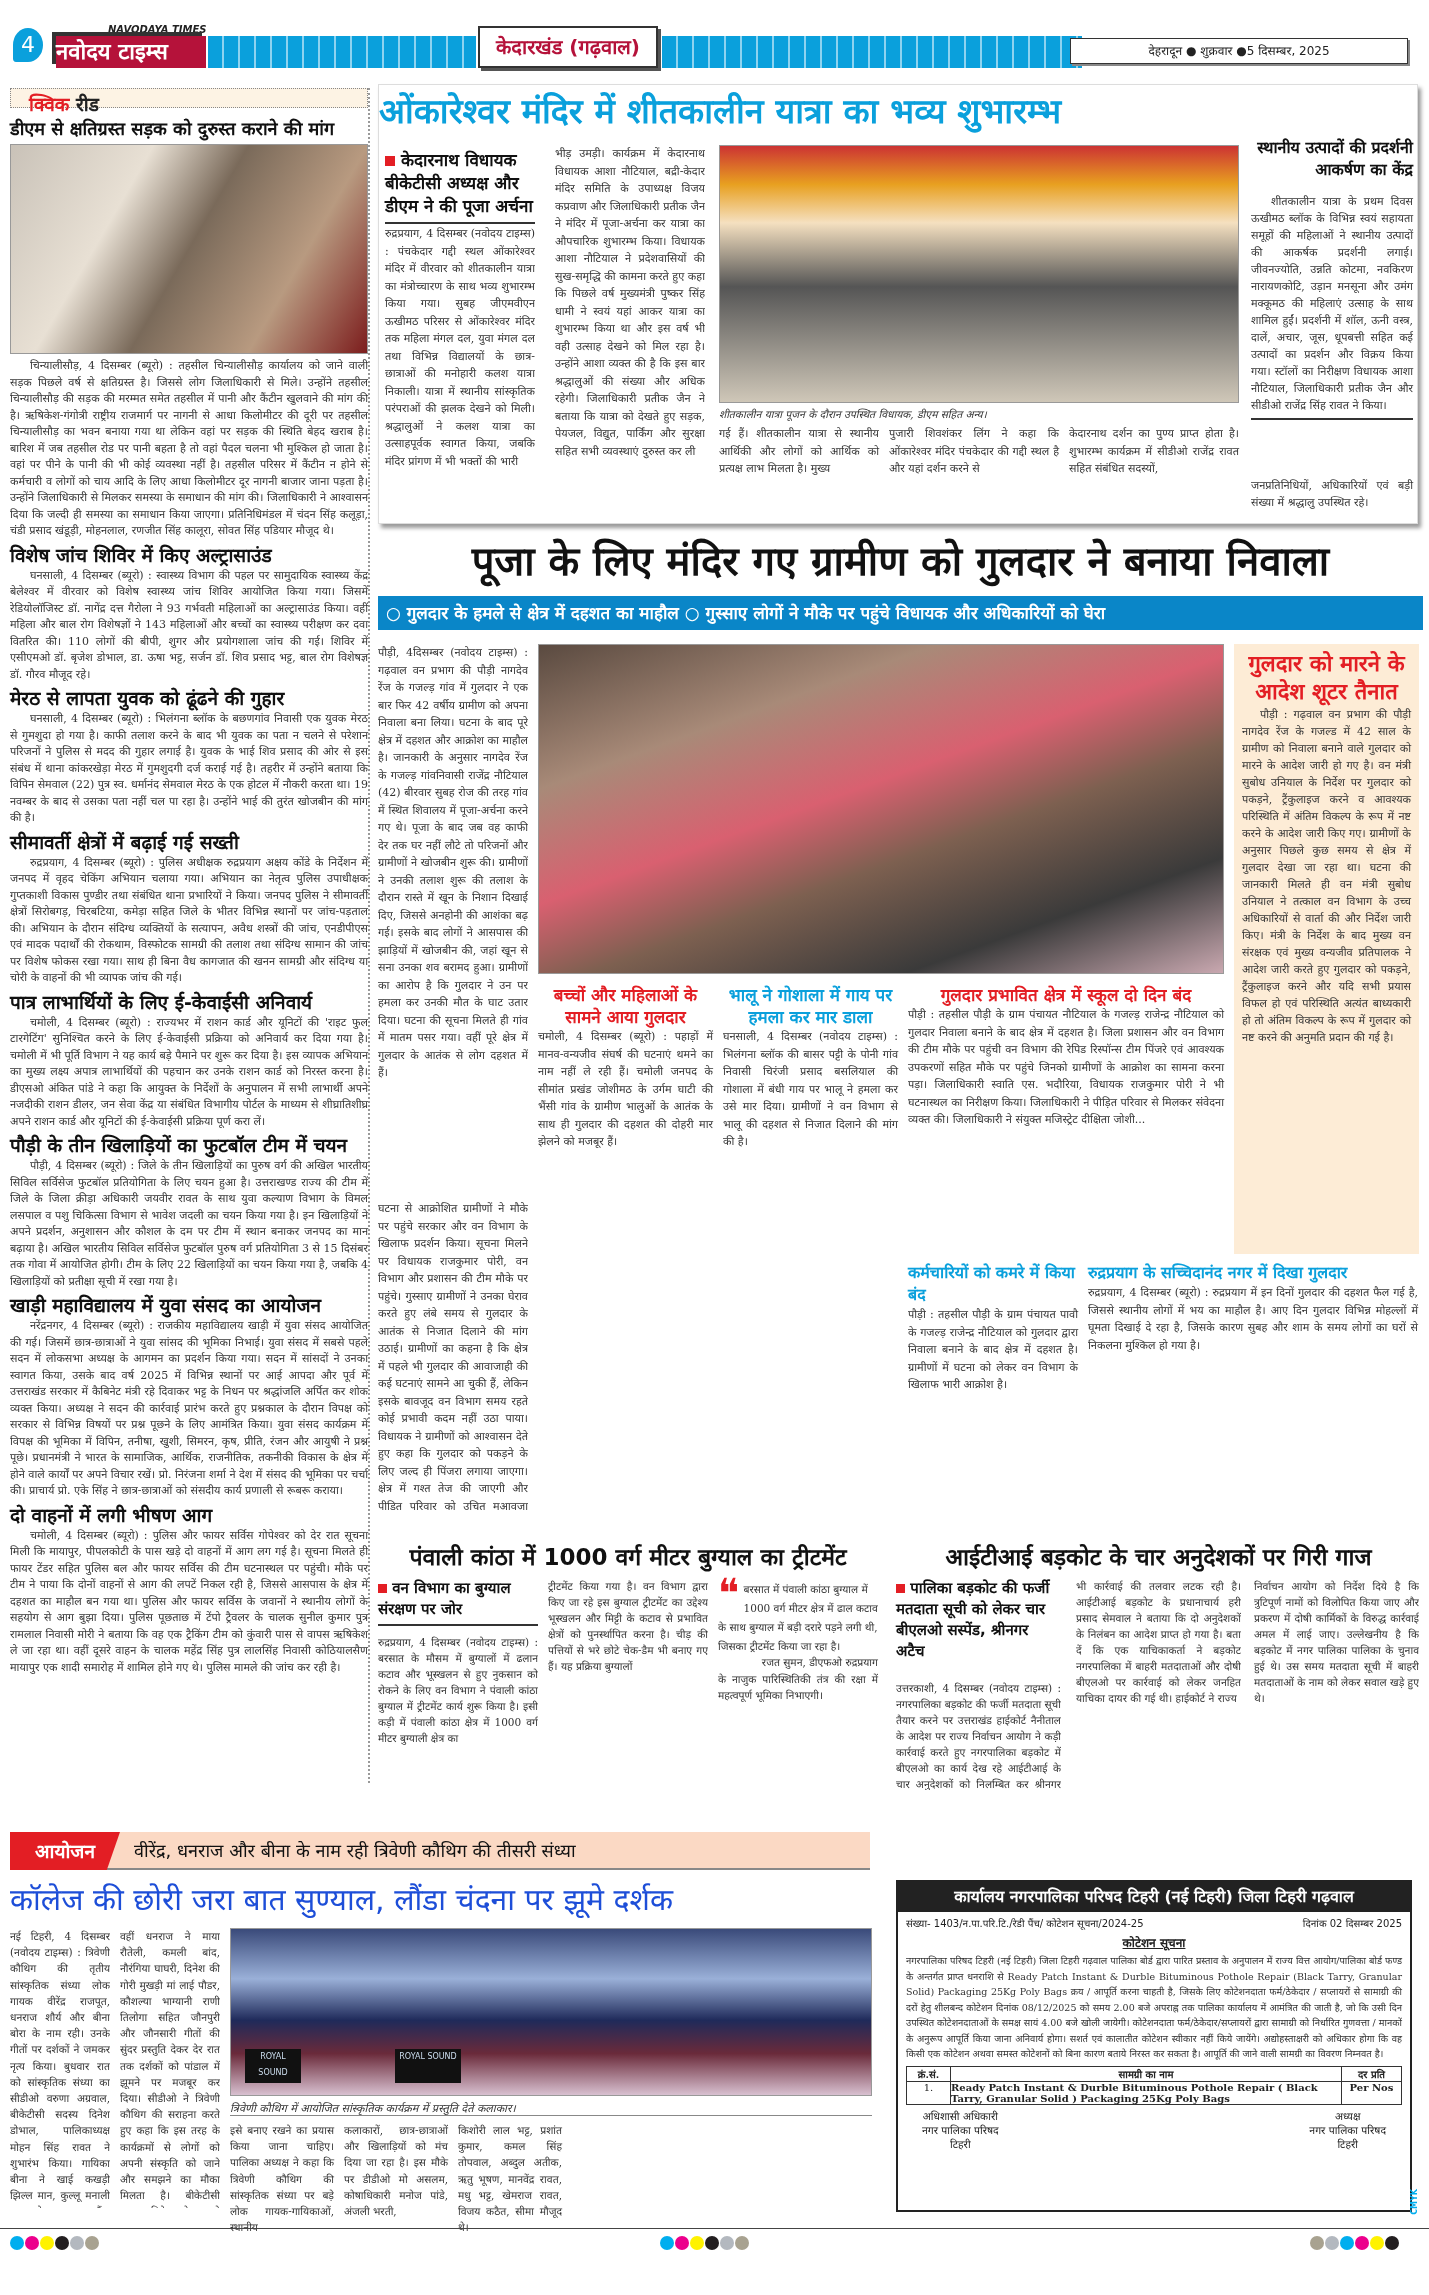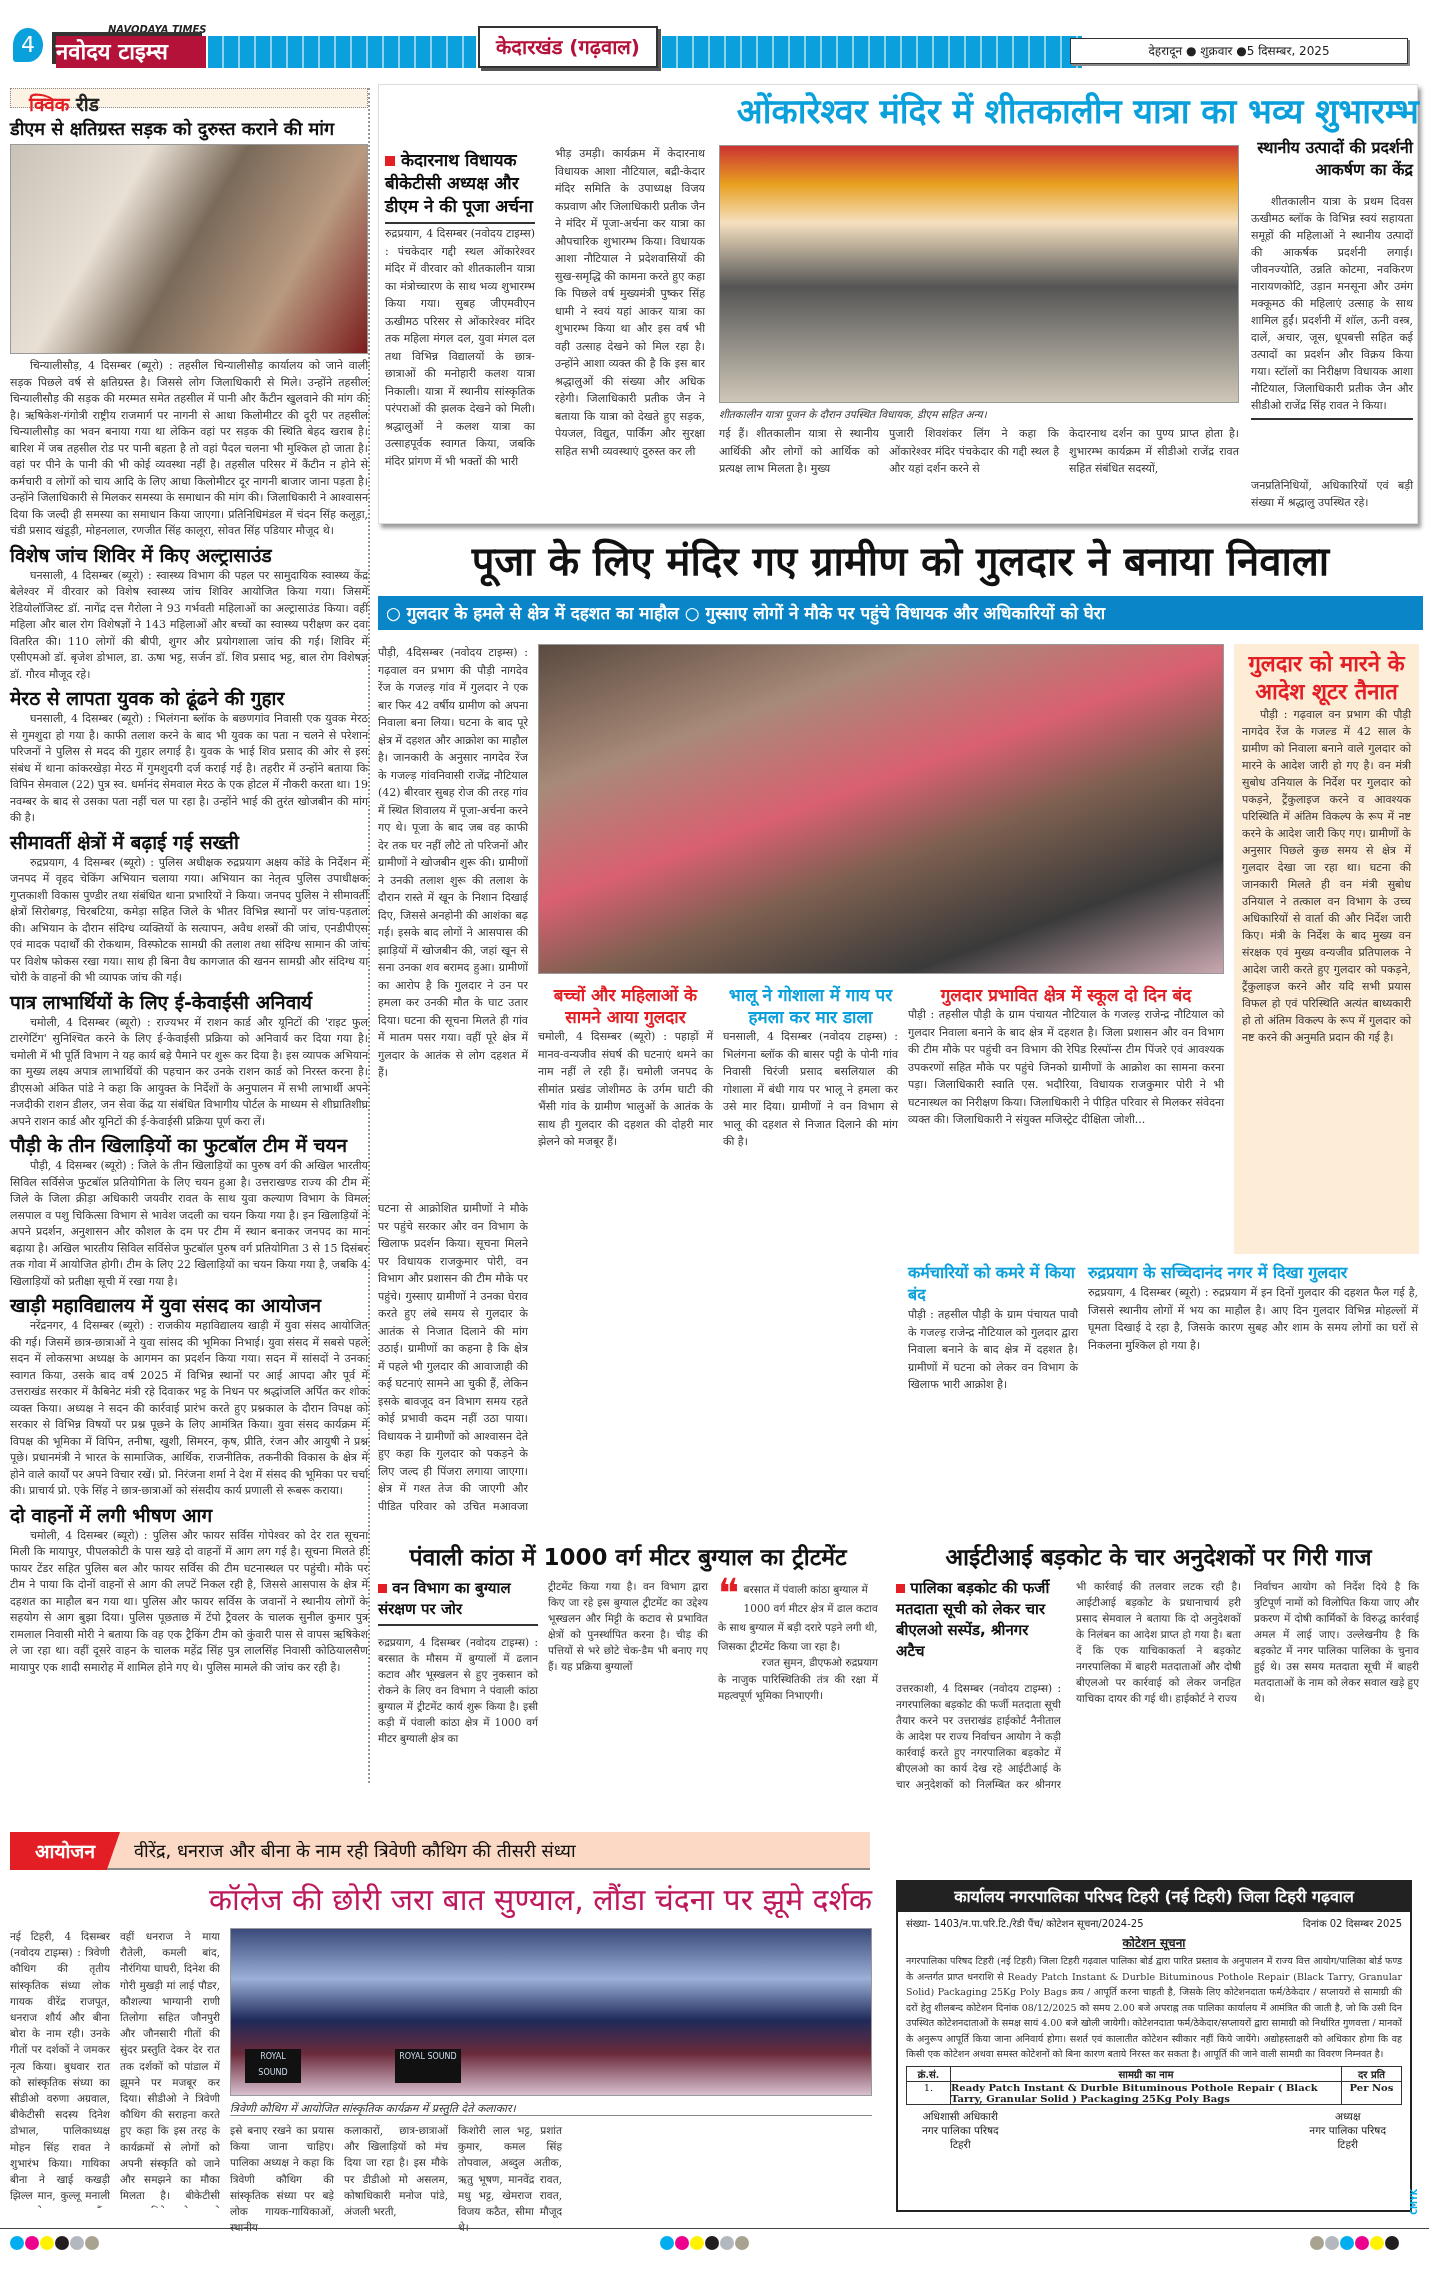--- a/index.html
+++ b/index.html
@@ -43,21 +43,21 @@
   <div class="txt" style="font-size:11px;line-height:16.5px;text-indent:20px">चमोली, 4 दिसम्बर (ब्यूरो) : राज्यभर में राशन कार्ड और यूनिटों की 'राइट फुल टारगेटिंग' सुनिश्चित करने के लिए ई-केवाईसी प्रक्रिया को अनिवार्य कर दिया गया है। चमोली में भी पूर्ति विभाग ने यह कार्य बड़े पैमाने पर शुरू कर दिया है। इस व्यापक अभियान का मुख्य लक्ष्य अपात्र लाभार्थियों की पहचान कर उनके राशन कार्ड को निरस्त करना है। डीएसओ अंकित पांडे ने कहा कि आयुक्त के निर्देशों के अनुपालन में सभी लाभार्थी अपने नजदीकी राशन डीलर, जन सेवा केंद्र या संबंधित विभागीय पोर्टल के माध्यम से शीघ्रातिशीघ्र अपने राशन कार्ड और यूनिटों की ई-केवाईसी प्रक्रिया पूर्ण करा लें।</div>
   <div class="hd" style="font-size:19px;margin-top:2px">पौड़ी के तीन खिलाड़ियों का फुटबॉल टीम में चयन</div>
   <div class="txt" style="font-size:11px;line-height:16.5px;text-indent:20px">पौड़ी, 4 दिसम्बर (ब्यूरो) : जिले के तीन खिलाड़ियों का पुरुष वर्ग की अखिल भारतीय सिविल सर्विसेज फुटबॉल प्रतियोगिता के लिए चयन हुआ है। उत्तराखण्ड राज्य की टीम में जिले के जिला क्रीड़ा अधिकारी जयवीर रावत के साथ युवा कल्याण विभाग के विमल लसपाल व पशु चिकित्सा विभाग से भावेश जदली का चयन किया गया है। इन खिलाड़ियों ने अपने प्रदर्शन, अनुशासन और कौशल के दम पर टीम में स्थान बनाकर जनपद का मान बढ़ाया है। अखिल भारतीय सिविल सर्विसेज फुटबॉल पुरुष वर्ग प्रतियोगिता 3 से 15 दिसंबर तक गोवा में आयोजित होगी। टीम के लिए 22 खिलाड़ियों का चयन किया गया है, जबकि 4 खिलाड़ियों को प्रतीक्षा सूची में रखा गया है।</div>
   <div class="hd" style="font-size:19px;margin-top:2px">खाड़ी महाविद्यालय में युवा संसद का आयोजन</div>
   <div class="txt" style="font-size:11px;line-height:16.5px;text-indent:20px">नरेंद्रनगर, 4 दिसम्बर (ब्यूरो) : राजकीय महाविद्यालय खाड़ी में युवा संसद आयोजित की गई। जिसमें छात्र-छात्राओं ने युवा सांसद की भूमिका निभाई। युवा संसद में सबसे पहले सदन में लोकसभा अध्यक्ष के आगमन का प्रदर्शन किया गया। सदन में सांसदों ने उनका स्वागत किया, उसके बाद वर्ष 2025 में विभिन्न स्थानों पर आई आपदा और पूर्व में उत्तराखंड सरकार में कैबिनेट मंत्री रहे दिवाकर भट्ट के निधन पर श्रद्धांजलि अर्पित कर शोक व्यक्त किया। अध्यक्ष ने सदन की कार्रवाई प्रारंभ करते हुए प्रश्नकाल के दौरान विपक्ष को सरकार से विभिन्न विषयों पर प्रश्न पूछने के लिए आमंत्रित किया। युवा संसद कार्यक्रम में विपक्ष की भूमिका में विपिन, तनीषा, खुशी, सिमरन, कृष, प्रीति, रंजन और आयुषी ने प्रश्न पूछे। प्रधानमंत्री ने भारत के सामाजिक, आर्थिक, राजनीतिक, तकनीकी विकास के क्षेत्र में होने वाले कार्यों पर अपने विचार रखें। प्रो. निरंजना शर्मा ने देश में संसद की भूमिका पर चर्चा की। प्राचार्य प्रो. एके सिंह ने छात्र-छात्राओं को संसदीय कार्य प्रणाली से रूबरू कराया।</div>
   <div class="hd" style="font-size:19px;margin-top:2px">दो वाहनों में लगी भीषण आग</div>
   <div class="txt" style="font-size:11px;line-height:16.5px;text-indent:20px">चमोली, 4 दिसम्बर (ब्यूरो) : पुलिस और फायर सर्विस गोपेश्वर को देर रात सूचना मिली कि मायापुर, पीपलकोटी के पास खड़े दो वाहनों में आग लग गई है। सूचना मिलते ही फायर टेंडर सहित पुलिस बल और फायर सर्विस की टीम घटनास्थल पर पहुंची। मौके पर टीम ने पाया कि दोनों वाहनों से आग की लपटें निकल रही है, जिससे आसपास के क्षेत्र में दहशत का माहौल बन गया था। पुलिस और फायर सर्विस के जवानों ने स्थानीय लोगों के सहयोग से आग बुझा दिया। पुलिस पूछताछ में टेंपो ट्रैवलर के चालक सुनील कुमार पुत्र रामलाल निवासी मोरी ने बताया कि वह एक ट्रैकिंग टीम को कुंवारी पास से वापस ऋषिकेश ले जा रहा था। वहीं दूसरे वाहन के चालक महेंद्र सिंह पुत्र लालसिंह निवासी कोठियालसैण मायापुर एक शादी समारोह में शामिल होने गए थे। पुलिस मामले की जांच कर रही है।</div>
 </div>
 
 <div class="abs" style="left:378px;top:84px;width:1040px;height:440px;border:1px solid #ddd;box-shadow:3px 4px 4px #999">
-  <div class="abs" style="left:0;top:2px;width:1040px;text-align:right;font-size:34px;color:#0aa0dc;font-weight:bold">ओंकारेश्वर मंदिर में शीतकालीन यात्रा का भव्य शुभारम्भ</div>
+  <div class="abs" style="left:0;top:2px;width:1040px;text-align:left;font-size:34px;color:#0aa0dc;font-weight:bold">ओंकारेश्वर मंदिर में शीतकालीन यात्रा का भव्य शुभारम्भ</div>
   <div class="abs hd" style="left:6px;top:64px;width:150px;font-size:17px;line-height:23px;border-bottom:2px solid #333;padding-bottom:4px">
     <span style="display:inline-block;width:10px;height:10px;background:#e31e24"></span>
     <span>केदारनाथ विधायक बीकेटीसी अध्यक्ष और डीएम ने की पूजा अर्चना</span>
   </div>
   <div class="abs txt" style="left:6px;top:140px;width:150px;height:290px;overflow:hidden;font-size:11px;line-height:17.5px">रुद्रप्रयाग, 4 दिसम्बर (नवोदय टाइम्स) : पंचकेदार गद्दी स्थल ओंकारेश्वर मंदिर में वीरवार को शीतकालीन यात्रा का मंत्रोच्चारण के साथ भव्य शुभारम्भ किया गया। सुबह जीएमवीएन ऊखीमठ परिसर से ओंकारेश्वर मंदिर तक महिला मंगल दल, युवा मंगल दल तथा विभिन्न विद्यालयों के छात्र-छात्राओं की मनोहारी कलश यात्रा निकाली। यात्रा में स्थानीय सांस्कृतिक परंपराओं की झलक देखने को मिली। श्रद्धालुओं ने कलश यात्रा का उत्साहपूर्वक स्वागत किया, जबकि मंदिर प्रांगण में भी भक्तों की भारी</div>
   <div class="abs txt" style="left:176px;top:60px;width:150px;height:370px;overflow:hidden;font-size:11px;line-height:17.5px">भीड़ उमड़ी। कार्यक्रम में केदारनाथ विधायक आशा नौटियाल, बद्री-केदार मंदिर समिति के उपाध्यक्ष विजय कप्रवाण और जिलाधिकारी प्रतीक जैन ने मंदिर में पूजा-अर्चना कर यात्रा का औपचारिक शुभारम्भ किया। विधायक आशा नौटियाल ने प्रदेशवासियों की सुख-समृद्धि की कामना करते हुए कहा कि पिछले वर्ष मुख्यमंत्री पुष्कर सिंह धामी ने स्वयं यहां आकर यात्रा का शुभारम्भ किया था और इस वर्ष भी वही उत्साह देखने को मिल रहा है। उन्होंने आशा व्यक्त की है कि इस बार श्रद्धालुओं की संख्या और अधिक रहेगी। जिलाधिकारी प्रतीक जैन ने बताया कि यात्रा को देखते हुए सड़क, पेयजल, विद्युत, पार्किंग और सुरक्षा सहित सभी व्यवस्थाएं दुरुस्त कर ली</div>
   <div class="abs photo" style="left:340px;top:60px;width:520px;height:258px;background:linear-gradient(180deg,#c33 0%,#e8a020 15%,#f5e0c0 30%,#555 55%,#cfc7b8 100%)"></div>
   <div class="abs cap" style="left:340px;top:322px;width:520px;font-size:10.5px">शीतकालीन यात्रा पूजन के दौरान उपस्थित विधायक, डीएम सहित अन्य।</div>
   <div class="abs txt" style="left:340px;top:340px;width:160px;font-size:11px;line-height:17.5px">गई हैं। शीतकालीन यात्रा से स्थानीय आर्थिकी और लोगों को आर्थिक को प्रत्यक्ष लाभ मिलता है। मुख्य</div>
   <div class="abs txt" style="left:510px;top:340px;width:170px;font-size:11px;line-height:17.5px">पुजारी शिवशंकर लिंग ने कहा कि ओंकारेश्वर मंदिर पंचकेदार की गद्दी स्थल है और यहां दर्शन करने से</div>
@@ -130,21 +130,21 @@
   <div class="abs txt" style="left:180px;top:38px;width:165px;height:210px;overflow:hidden;font-size:10.5px;line-height:16px">भी कार्रवाई की तलवार लटक रही है। आईटीआई बड़कोट के प्रधानाचार्य हरी प्रसाद सेमवाल ने बताया कि दो अनुदेशकों के निलंबन का आदेश प्राप्त हो गया है। बता दें कि एक याचिकाकर्ता ने बड़कोट नगरपालिका में बाहरी मतदाताओं और दोषी बीएलओ पर कार्रवाई को लेकर जनहित याचिका दायर की गई थी। हाईकोर्ट ने राज्य</div>
   <div class="abs txt" style="left:358px;top:38px;width:165px;height:210px;overflow:hidden;font-size:10.5px;line-height:16px">निर्वाचन आयोग को निर्देश दिये है कि त्रुटिपूर्ण नामों को विलोपित किया जाए और प्रकरण में दोषी कार्मिकों के विरुद्ध कार्रवाई अमल में लाई जाए। उल्लेखनीय है कि बड़कोट में नगर पालिका पालिका के चुनाव हुई थे। उस समय मतदाता सूची में बाहरी मतदाताओं के नाम को लेकर सवाल खड़े हुए थे।</div>
 </div>
 
 <div class="abs" style="left:10px;top:1832px;width:860px;height:38px;background:#fbd9c4;border-bottom:2px solid #888">
   <div class="abs" style="left:0;top:0;width:110px;height:38px;background:#e31e24;color:#fff;font-weight:bold;font-size:19px;line-height:38px;text-align:center;clip-path:polygon(0 0,100% 0,88% 100%,0 100%)">आयोजन</div>
   <div class="abs hd" style="left:124px;top:6px;font-size:18px;font-weight:normal">वीरेंद्र, धनराज और बीना के नाम रही त्रिवेणी कौथिग की तीसरी संध्या</div>
 </div>
 
 <div class="abs" style="left:10px;top:1878px;width:862px;height:330px">
-  <div class="hd" style="font-size:30px;color:#be185d;text-align:right;font-weight:normal">कॉलेज की छोरी जरा बात सुण्याल, लौंडा चंदना पर झूमे दर्शक</div>
+  <div class="hd" style="font-size:30px;color:#1d4ed8;text-align:left;font-weight:normal">कॉलेज की छोरी जरा बात सुण्याल, लौंडा चंदना पर झूमे दर्शक</div>
   <div class="abs txt" style="left:0;top:50px;width:100px;height:280px;overflow:hidden;font-size:10.5px;line-height:16.2px">नई टिहरी, 4 दिसम्बर (नवोदय टाइम्स) : त्रिवेणी कौथिग की तृतीय सांस्कृतिक संध्या लोक गायक वीरेंद्र राजपूत, धनराज शौर्य और बीना बोरा के नाम रही। उनके गीतों पर दर्शकों ने जमकर नृत्य किया। बुधवार रात को सांस्कृतिक संध्या का सीडीओ वरुणा अग्रवाल, बीकेटीसी सदस्य दिनेश डोभाल, पालिकाध्यक्ष मोहन सिंह रावत ने शुभारंभ किया। गायिका बीना ने खाई कखड़ी झिल्ल मान, कुल्लू मनाली जाण रे साजना, लौंडा चंदना, मी बांद पहाड़ी गीतों की प्रस्तुति दी। वीरेंद्र राजपूत ने मेरी स्याली बिरोजनी, नौनी भावना, मेरी गैल्याणी सुनैना, कॉलेज की छोरी जरा बात सुण्याल</div>
   <div class="abs txt" style="left:110px;top:50px;width:100px;height:280px;overflow:hidden;font-size:10.5px;line-height:16.2px">वहीं धनराज ने माया रौतेली, कमली बांद, नौरंगिया घाघरी, दिनेश की गोरी मुखड़ी मां लाई पौडर, कौशल्या भाग्यानी राणी तिलोगा सहित जौनपुरी और जौनसारी गीतों की सुंदर प्रस्तुति देकर देर रात तक दर्शकों को पांडाल में झूमने पर मजबूर कर दिया। सीडीओ ने त्रिवेणी कौथिग की सराहना करते हुए कहा कि इस तरह के कार्यक्रमों से लोगों को अपनी संस्कृति को जाने और समझने का मौका मिलता है। बीकेटीसी सदस्य दिनेश डोभाल ने कहा कि नई टिहरी बांध विस्थापित शहर है। शहर संसाधनों का भारी अभाव है, इसके बाद भी पालिका ने बड़े स्तर पर त्रिवेणी कौथिग की पहल की है। आगे भी</div>
   <div class="abs photo" style="left:220px;top:50px;width:642px;height:168px;background:linear-gradient(180deg,#3a4a7a 0%,#9ab0d8 30%,#1f2a5a 55%,#6a2a3a 75%,#d8c0d0 100%)">
     <div class="abs" style="left:14px;top:120px;width:56px;height:34px;background:#111;color:#cde;font-size:8px;text-align:center;line-height:16px">ROYAL SOUND</div>
     <div class="abs" style="left:164px;top:120px;width:66px;height:34px;background:#111;color:#cde;font-size:8px;text-align:center;line-height:16px">ROYAL SOUND</div>
   </div>
   <div class="abs cap" style="left:220px;top:222px;width:642px;border-bottom:1px solid #888">त्रिवेणी कौथिग में आयोजित सांस्कृतिक कार्यक्रम में प्रस्तुति देते कलाकार।</div>
   <div class="abs txt" style="left:220px;top:244px;width:104px;font-size:10.5px;line-height:16.2px">इसे बनाए रखने का प्रयास किया जाना चाहिए। पालिका अध्यक्ष ने कहा कि त्रिवेणी कौथिग की सांस्कृतिक संध्या पर बड़े लोक गायक-गायिकाओं, स्थानीय</div>
   <div class="abs txt" style="left:334px;top:244px;width:104px;font-size:10.5px;line-height:16.2px">कलाकारों, छात्र-छात्राओं और खिलाड़ियों को मंच दिया जा रहा है। इस मौके पर डीडीओ मो असलम, कोषाधिकारी मनोज पांडे, अंजली भरती,</div>
   <div class="abs txt" style="left:448px;top:244px;width:104px;font-size:10.5px;line-height:16.2px">किशोरी लाल भट्ट, प्रशांत कुमार, कमल सिंह तोपवाल, अब्दुल अतीक, ऋतु भूषण, मानवेंद्र रावत, मधु भट्ट, खेमराज रावत, विजय कठैत, सीमा मौजूद थे।</div>

